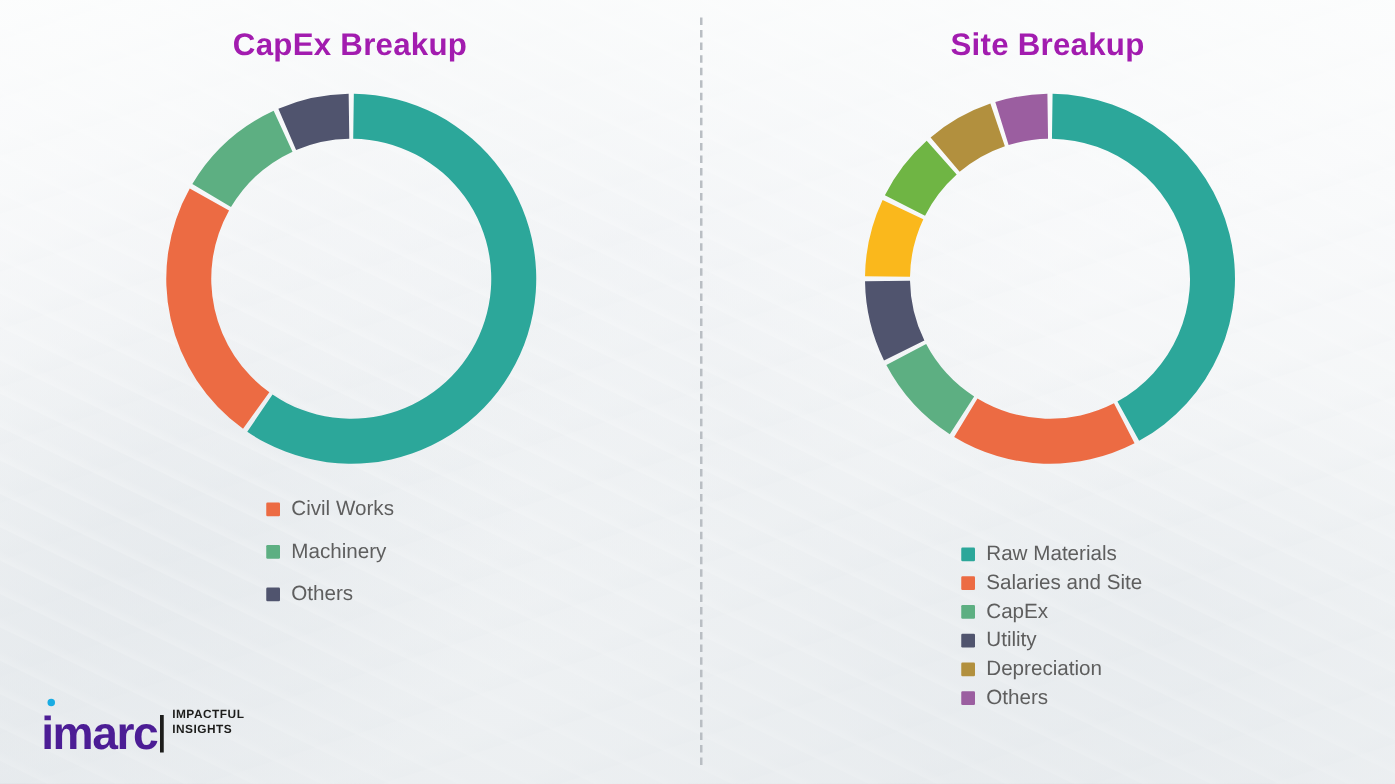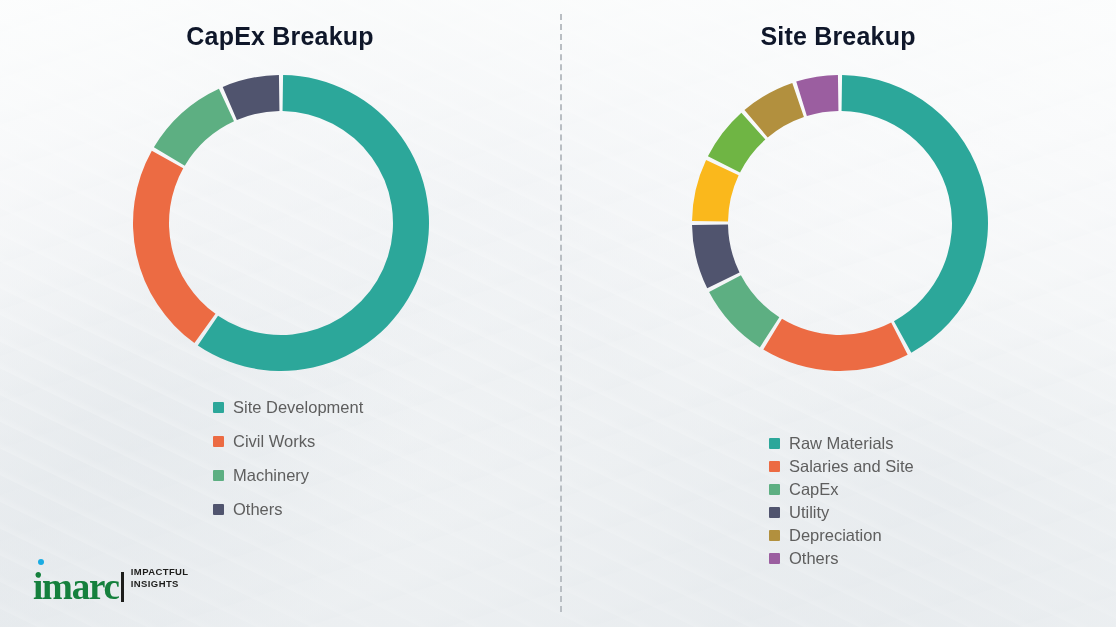--- a/index.html
+++ b/index.html
@@ -78,21 +78,21 @@
   #panel-opex  { left: 560px; width: 556px; }
 
   .chart-title {
     position: absolute;
     top: 22px;
     left: 0;
     width: 100%;
     text-align: center;
     font-size: 25px;
     font-weight: bold;
-    color: #0f172a;
+    color: #a21caf;
     letter-spacing: 0.2px;
   }
 
   .donut-wrap {
     position: absolute;
     width: 300px;
     height: 300px;
   }
   #capex-donut { left: 131px; top: 73px; }
   #opex-donut  { left: 130px; top: 73px; }
@@ -130,23 +130,23 @@
     left: 33px;
     top: 566px;
     display: flex;
     align-items: flex-end;
   }
   #logo-mark {
     position: relative;
     font-size: 37px;
     line-height: 34px;
     font-weight: bold;
-    color: #15803d;
+    color: #4c1d95;
     letter-spacing: -1.2px;
-    font-family: Liberation Serif, serif;
+    font-family: Liberation Sans, sans-serif;
   }
   #logo-dot {
     position: absolute;
     left: 5px;
     top: -11px;
     width: 6px;
     height: 6px;
     border-radius: 50%;
     background: #1aace3;
   }
@@ -189,24 +189,20 @@
         <g id="capex-slices">
             <path d="M 152.0664026901935 2.014426446622963 A 148 148 0 1 1 66.81166007788471 272.4079249926352 L 87.0466616805614 242.63302431875096 A 112 112 0 1 0 151.56376419798428 38.01091731095792 Z" fill="#2CA79A"></path>
             <path d="M 63.4262641018921 270.03744521042034 A 148 148 0 0 1 20.80753256406811 77.79677044746767 L 52.23272734578127 95.35971817646201 A 112 112 0 0 0 84.48474040143186 240.83914772680458 Z" fill="#EC6B43"></path>
             <path d="M 22.87393525426168 74.21765599915538 A 148 148 0 0 1 87.9210917979658 15.648933177129521 L 103.02136676602818 48.32892240431423 A 112 112 0 0 0 53.7964915437656 92.65119913449597 Z" fill="#5DAF82"></path>
             <path d="M 91.69659738053926 13.967969790225283 A 148 148 0 0 1 147.93359730980646 2.014426446622963 L 148.43623580201572 38.01091731095792 A 112 112 0 0 0 105.87850612581349 47.056842003413735 Z" fill="#50546E"></path>
           </g>
       </svg>
     </div>
 
     <div class="legend" id="capex-legend">
-        <div class="legend-item">
-          <span class="swatch" style="background: rgb(44, 167, 154);"></span>
-          <span class="legend-label">Site Development</span>
-        </div>
         <div class="legend-item">
           <span class="swatch" style="background: rgb(236, 107, 67);"></span>
           <span class="legend-label">Civil Works</span>
         </div>
         <div class="legend-item">
           <span class="swatch" style="background: rgb(93, 175, 130);"></span>
           <span class="legend-label">Machinery</span>
         </div>
         <div class="legend-item">
           <span class="swatch" style="background: rgb(80, 84, 110);"></span>

